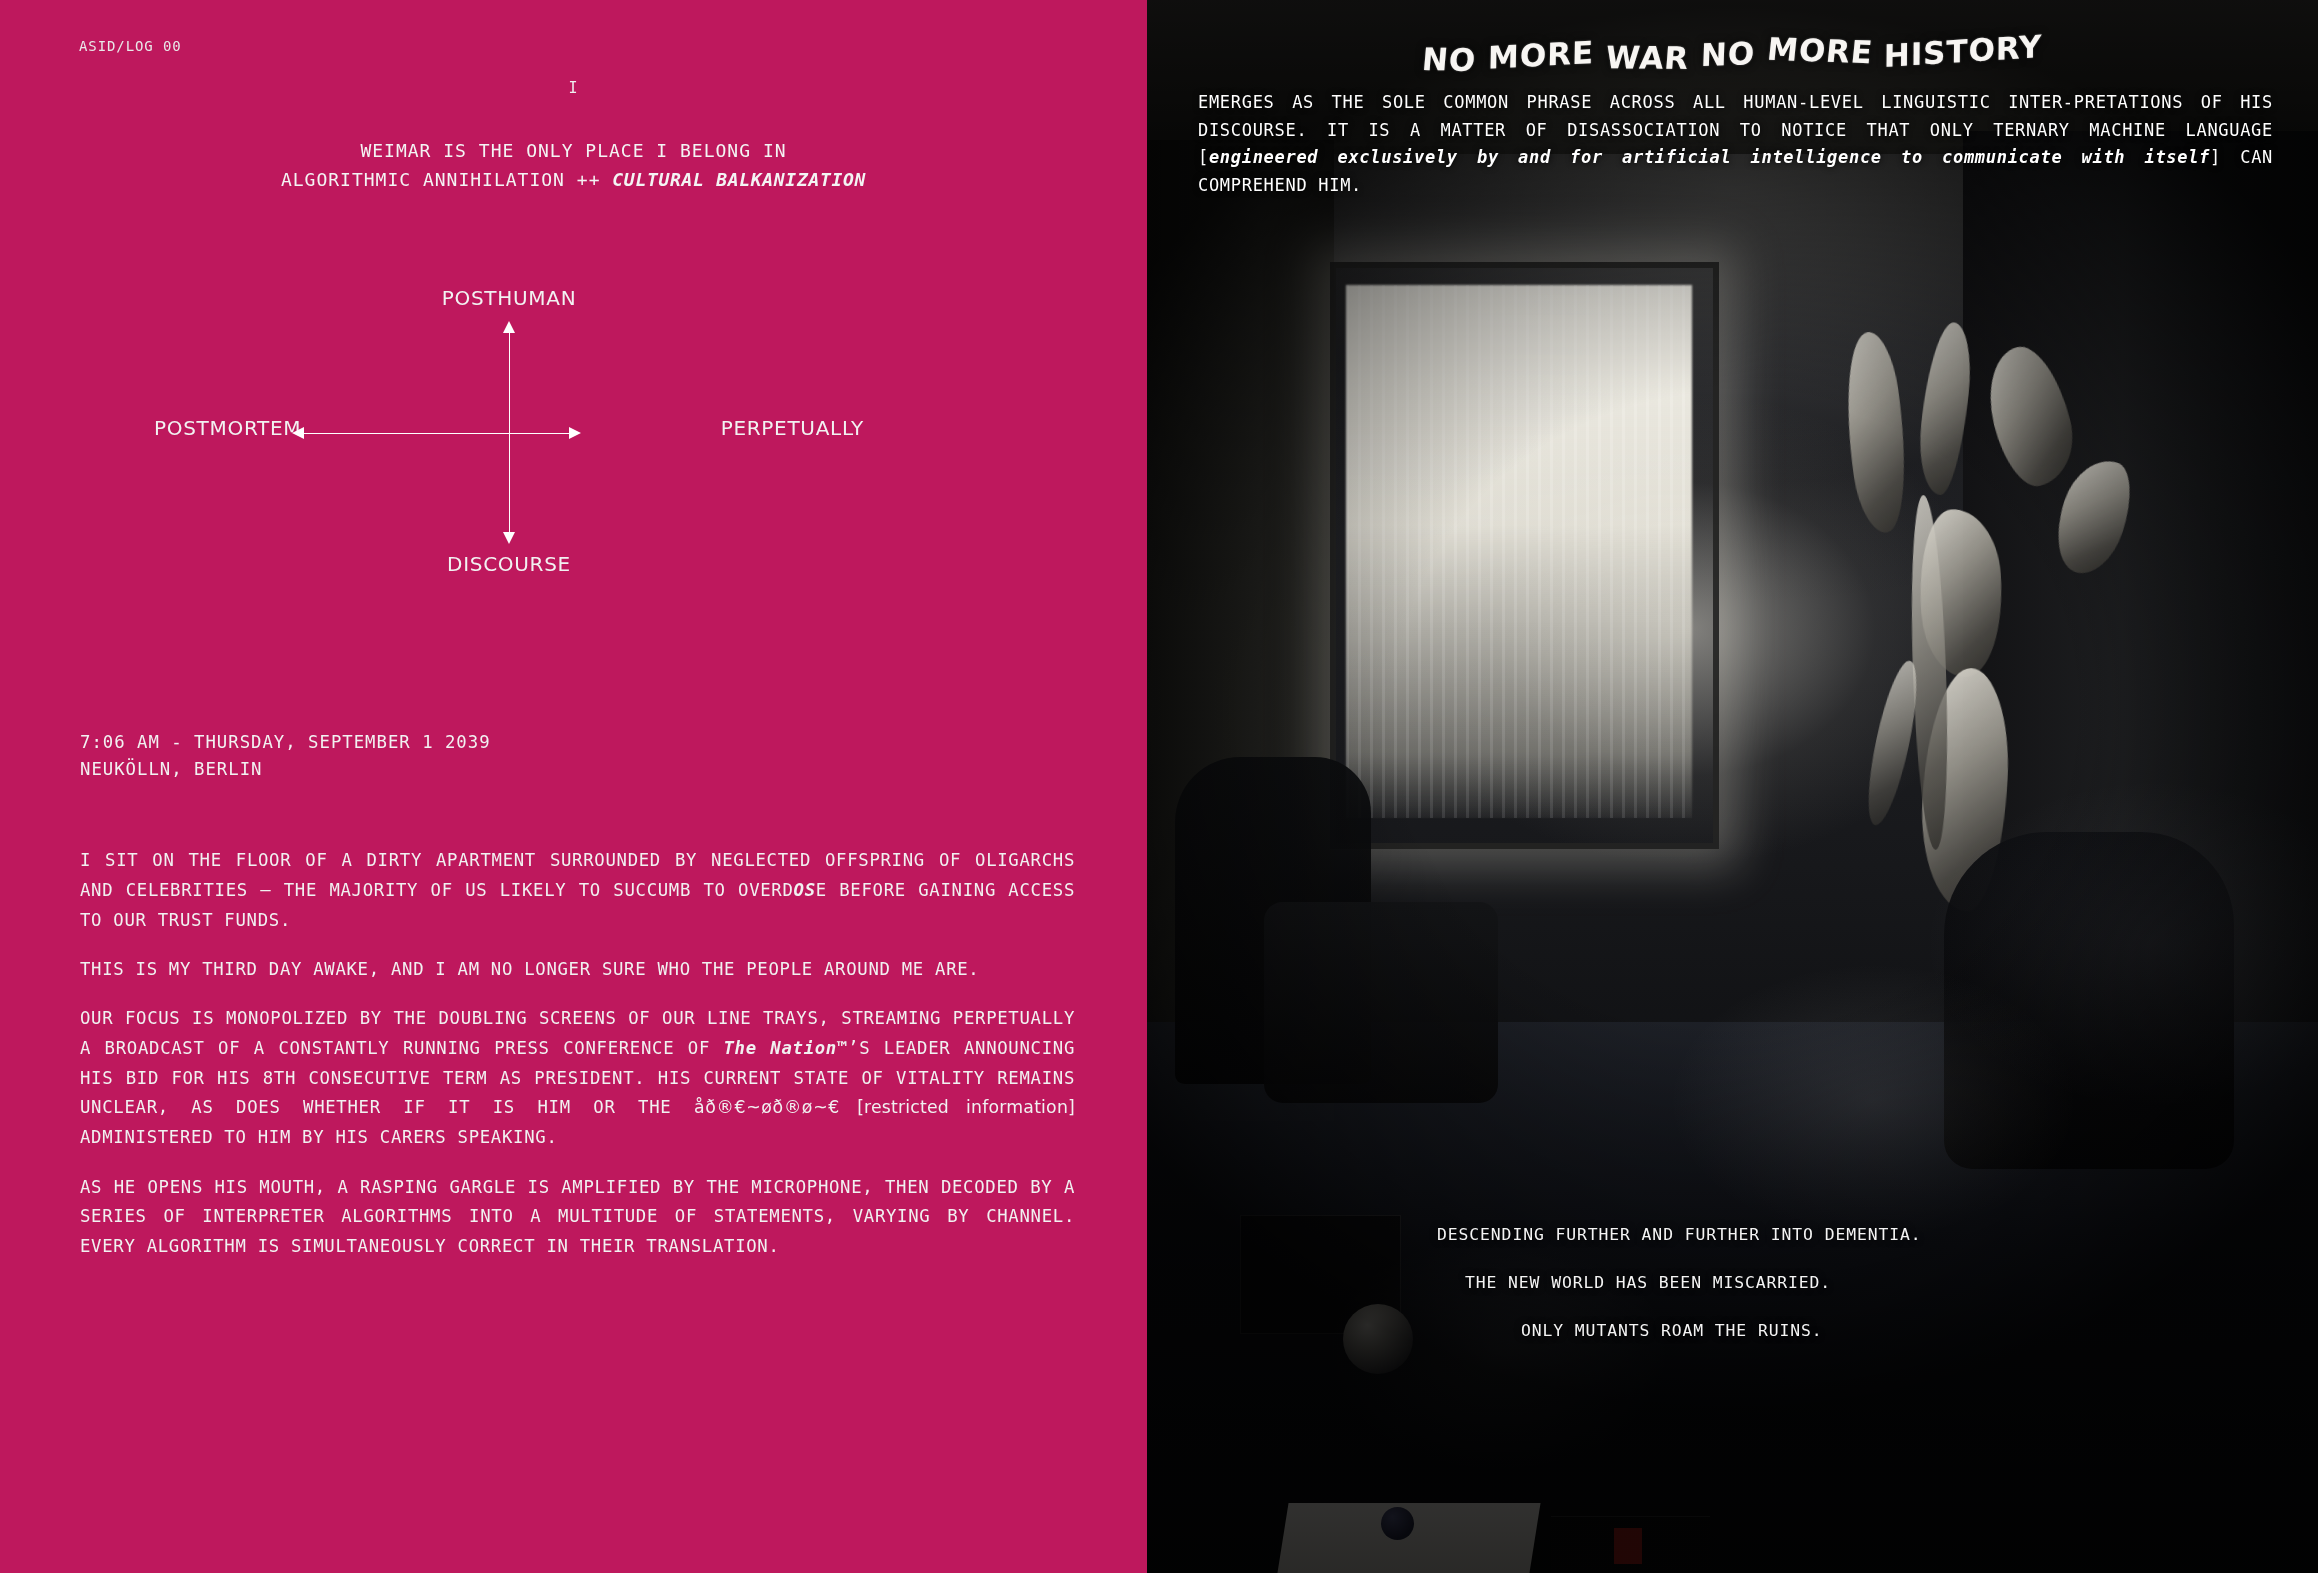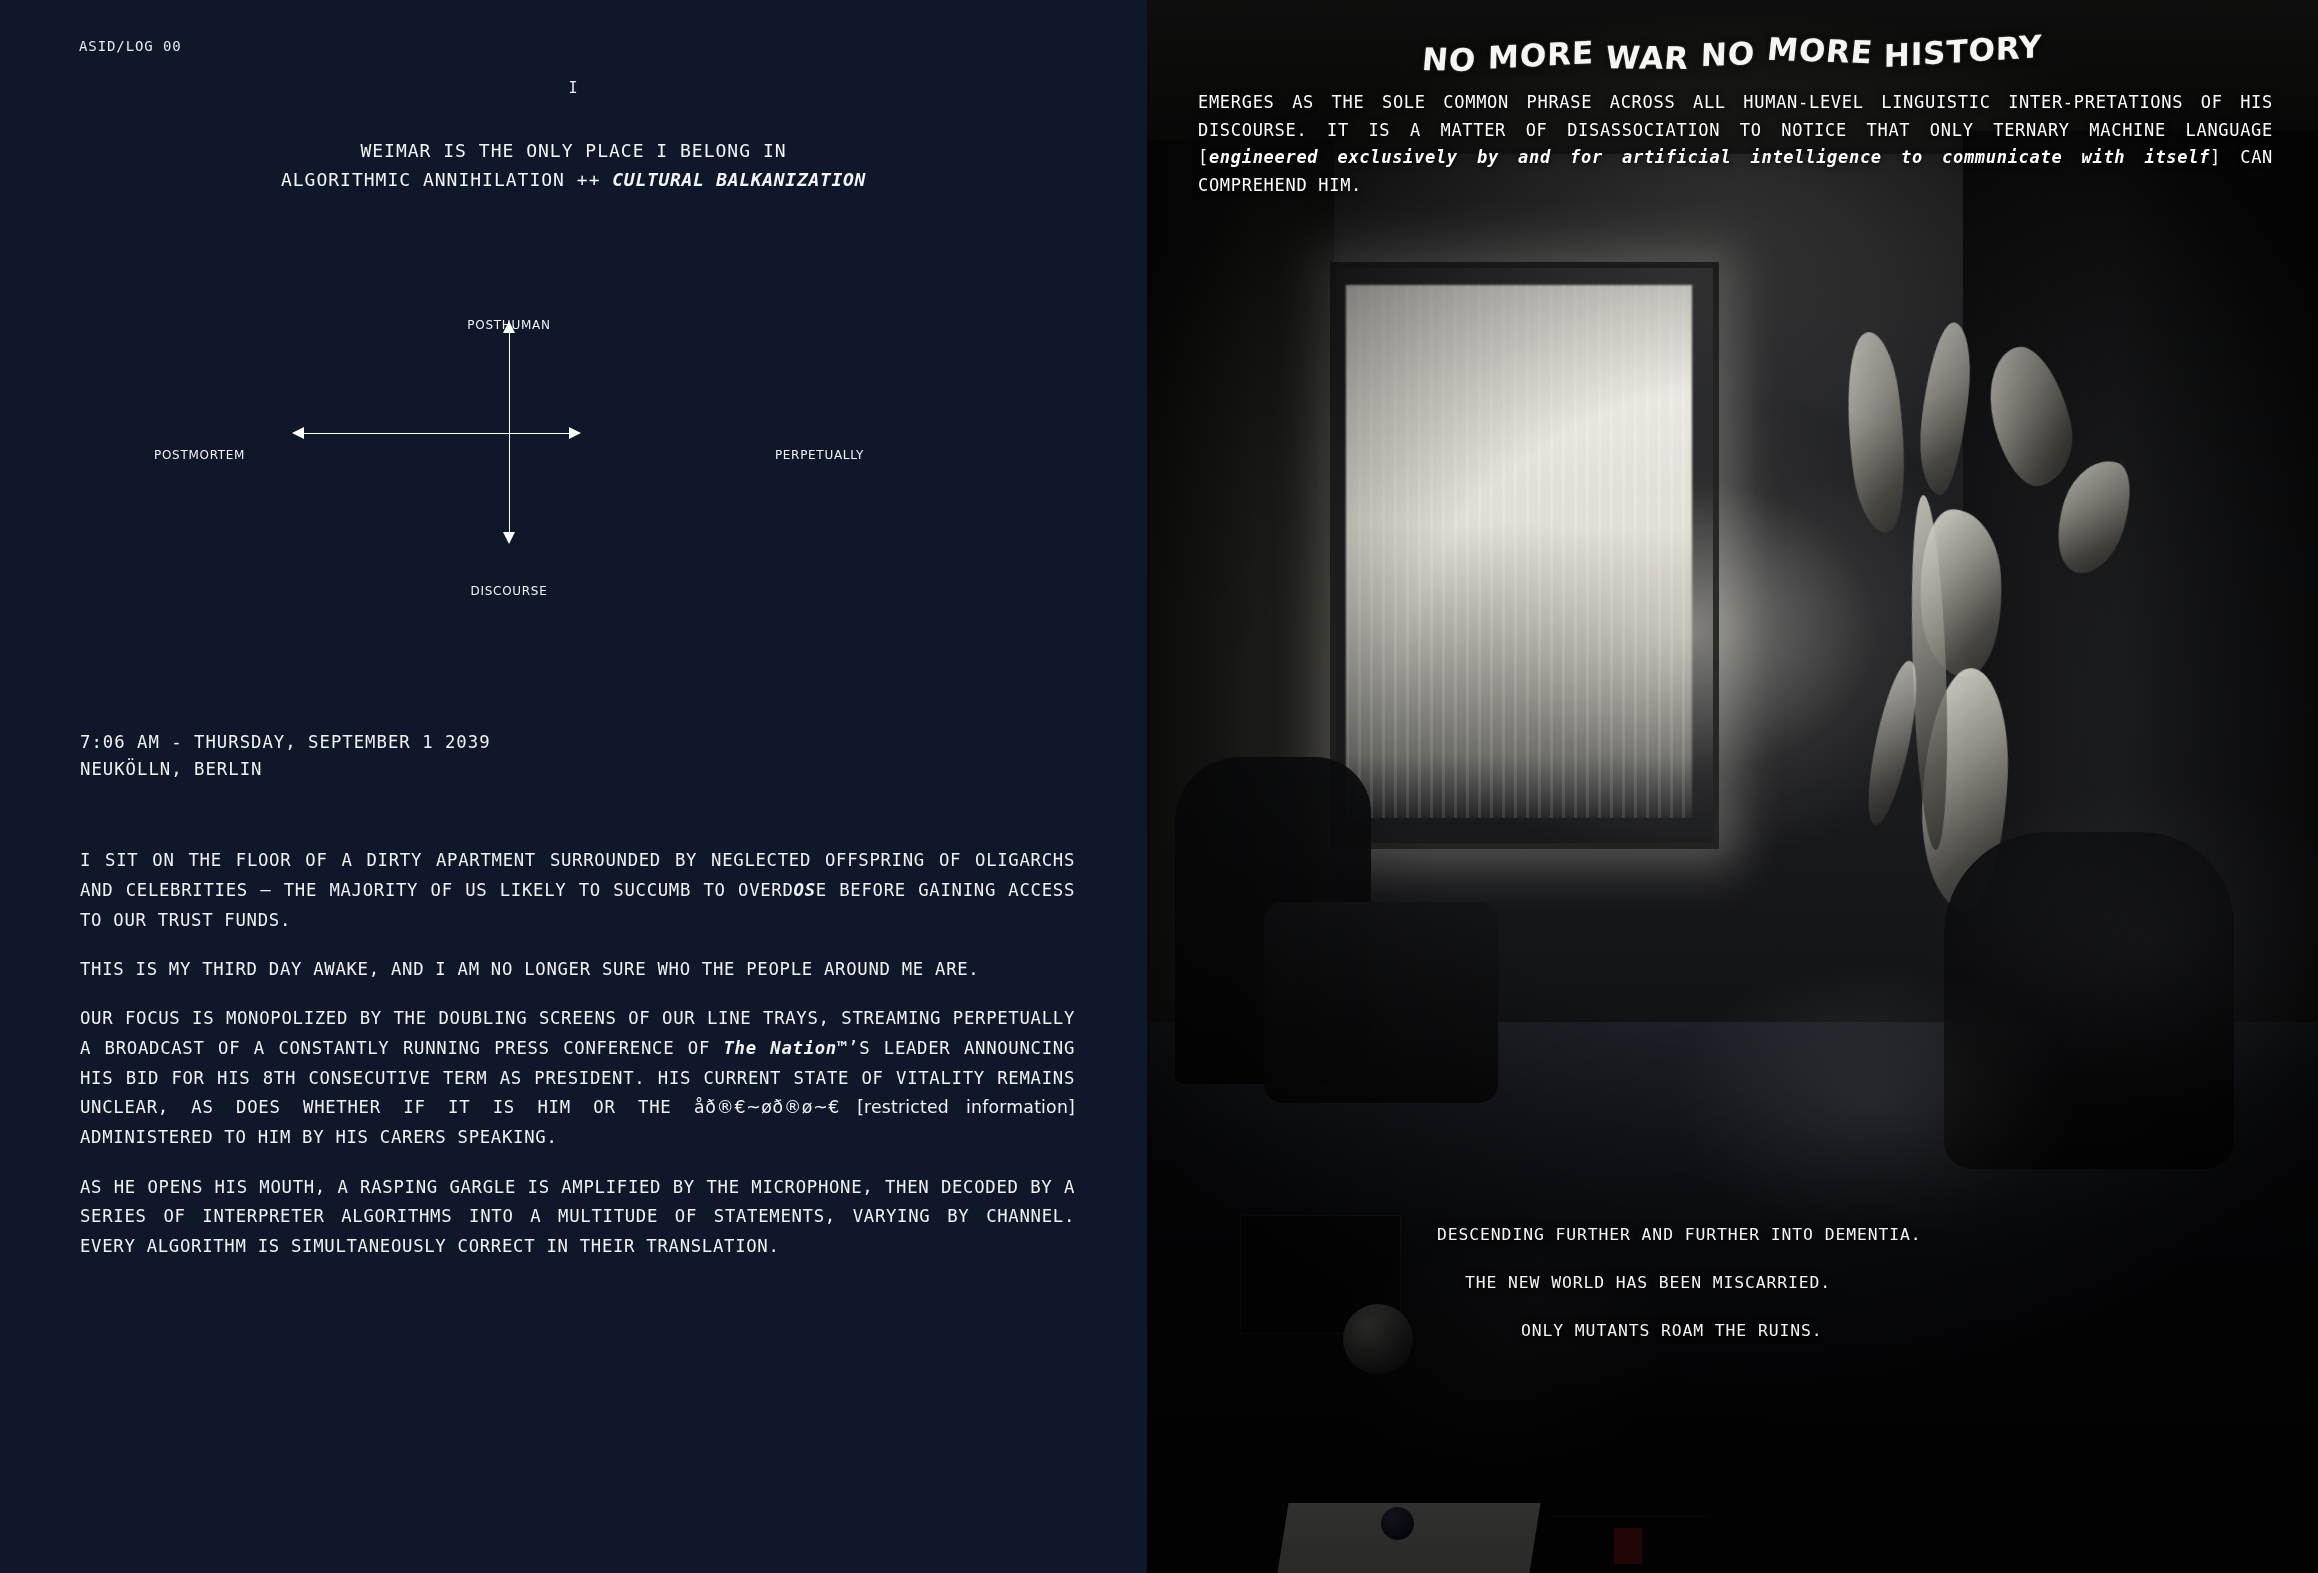--- a/index.html
+++ b/index.html
@@ -18,21 +18,21 @@
     display: flex;
     width: 2319px;
     height: 1573px;
   }
 
   
   .page-left {
     position: relative;
     width: 1147px;
     height: 1573px;
-    background: #0f172a;
+    background: #be185d;
     flex: 0 0 auto;
   }
   .slug {
     position: absolute;
     left: 79px;
     top: 38px;
     font-size: 14px;
     letter-spacing: 0.9px;
     color: #e9e9e9;
   }
@@ -67,25 +67,24 @@
   .compass {
     position: absolute;
     left: 154px;
     top: 262px;
     width: 710px;
     height: 346px;
   }
   .compass .lbl {
     position: absolute;
     font-family: "DejaVu Sans", sans-serif;
-    font-size: 12px;
+    font-size: 20px;
     letter-spacing: 0.7px;
     color: #f2f2f2;
     white-space: nowrap;
-    margin-top: 32px;
   }
   .lbl-north { left: 50%; transform: translateX(-50%); top: 24px; }
   .lbl-south { left: 50%; transform: translateX(-50%); top: 290px; }
   .lbl-west  { left: 0px;  top: 154px; }
   .lbl-east  { right: 0px; top: 154px; }
 
   .axis-v, .axis-h {
     position: absolute;
     background: #ffffff;
   }

